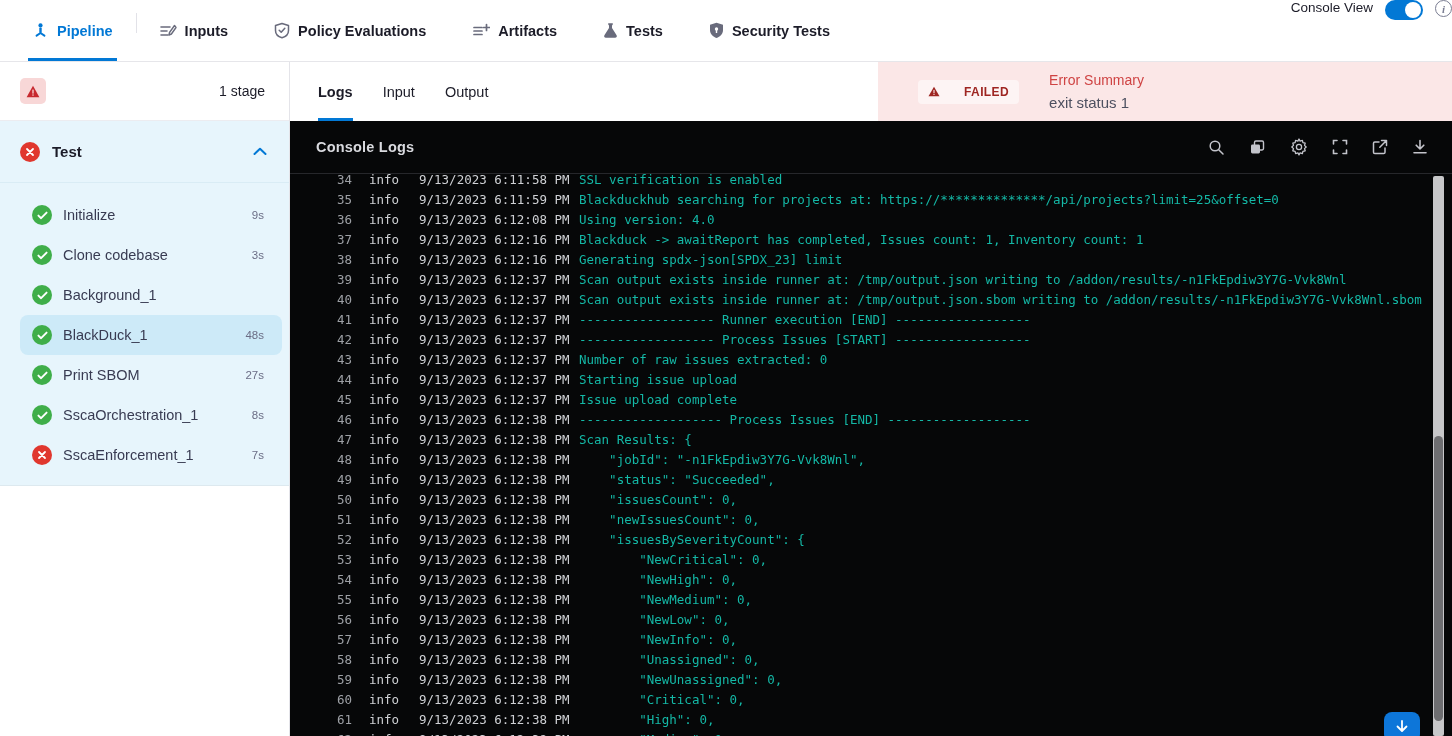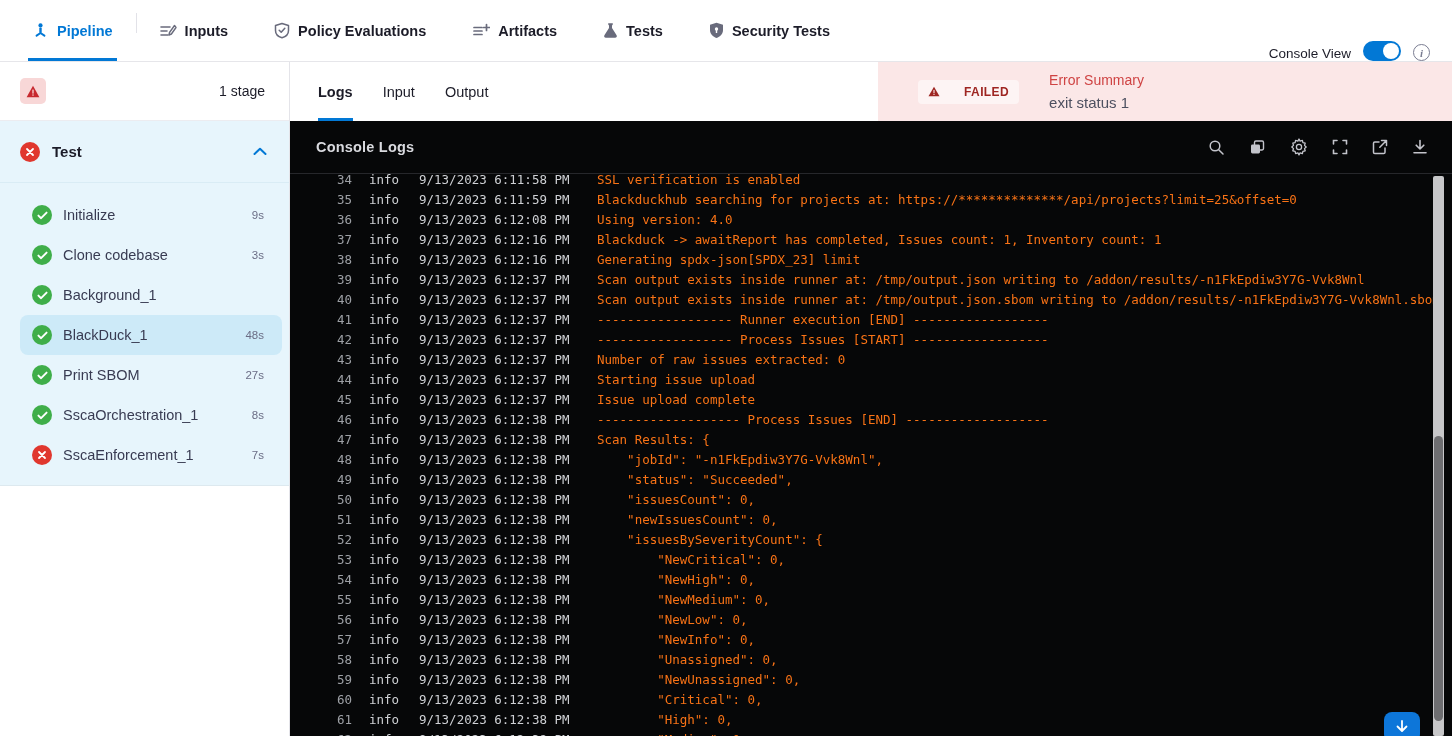--- a/index.html
+++ b/index.html
@@ -13,21 +13,21 @@
   .topnav-tabs { display:flex; align-items:stretch; }
   .top-tab { display:flex; align-items:center; gap:8px; padding:0 4px; margin-right:38px;
              font-size:14.5px; font-weight:600; color:#1c1c28; cursor:pointer;
              border-bottom:3px solid transparent; padding-top:3px; }
   .top-tab .ticon { display:flex; align-items:center; color:#696b7c; }
   .top-tab.active { color:#0278d5; border-bottom-color:#0278d5; }
   .top-tab.active .ticon { color:#0278d5; }
   .top-tab.has-divider { position:relative; }
   .top-tab.has-divider::after { content:""; position:absolute; right:-20px; top:13px;
              height:20px; width:1px; background:#e2e2e8; }
-  .topnav-right { margin-left:auto; display:flex; align-items:flex-end; gap:12px; padding-right:22px; }
+  .topnav-right { margin-left:auto; display:flex; align-items:flex-start; gap:12px; }
   .console-view-label { font-size:13.5px; color:#1c1c28; }
   .toggle { width:38px; height:20px; border-radius:10px; background:#0278d5; position:relative; cursor:pointer; }
   .toggle .knob { position:absolute; top:2px; right:2px; width:16px; height:16px; border-radius:50%; background:#fff; }
   .info-icon { width:17px; height:17px; border-radius:50%; border:1.4px solid #7a7d92; color:#7a7d92;
                font-size:11px; display:flex; align-items:center; justify-content:center;
                font-family:"Liberation Serif", serif; font-style:italic; font-weight:bold; }
 
   
   .body { flex:1; display:flex; min-height:0; }
 
@@ -75,21 +75,21 @@
                     padding:0 24px 0 26px; border-bottom:1px solid #26272b; }
   .console-title { font-size:14.5px; font-weight:700; color:#d9dadf; letter-spacing:0.2px; }
   .console-icons { margin-left:auto; display:flex; align-items:center; gap:24px; }
   .cicon { color:#c3c4cb; display:flex; align-items:center; cursor:pointer; font-size:17px; line-height:1; }
   .console-body { flex:1; position:relative; overflow:hidden; }
   .log-lines { margin-top:-5px; font-family:"DejaVu Sans Mono", monospace; font-size:12.5px; }
   .log-row { height:20px; display:flex; align-items:center; padding-left:38px; white-space:pre; }
   .log-num { width:24px; text-align:right; color:#9da0a5; flex:0 0 auto; }
   .log-lvl { width:38px; margin-left:17px; color:#cfd1d5; flex:0 0 auto; }
   .log-ts  { width:160px; margin-left:12px; color:#cfd1d5; flex:0 0 auto; }
-  .log-msg { margin-left:18px; color:#f97316; }
+  .log-msg { color:#14b8a6; }
 
   .scrollbar-track { position:absolute; top:2px; bottom:0; right:8px; width:11px;
                      background:#c7c7c9; border-radius:2px; }
   .scrollbar-thumb { position:absolute; left:1px; width:9px; top:260px; height:285px;
                      background:#6e6e71; border-radius:5px; }
   .scroll-bottom-btn { position:absolute; right:32px; bottom:-6px; width:36px; height:30px;
                        background:#0d76d9; border-radius:8px; display:flex; align-items:center;
                        justify-content:center; color:#fff; cursor:pointer; }
 </style>
 </head>

